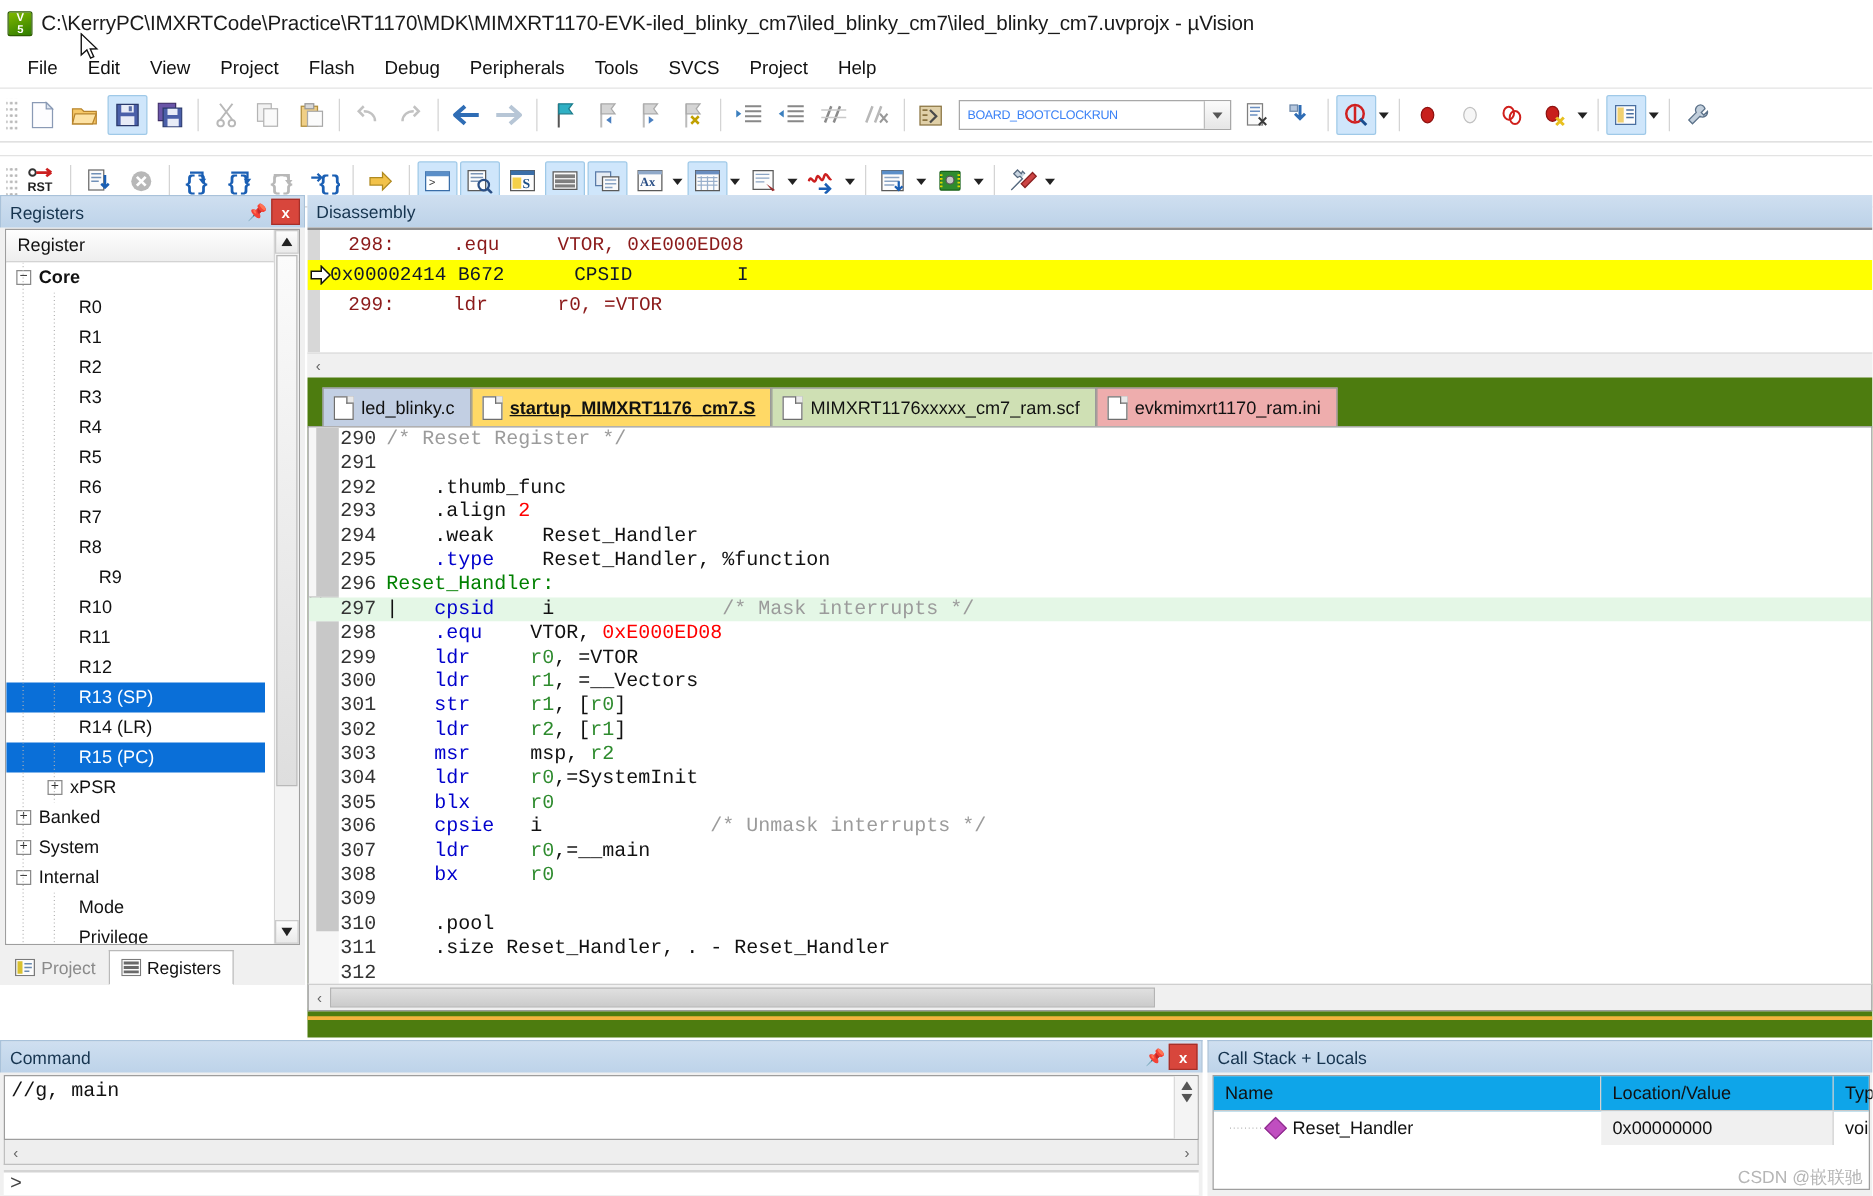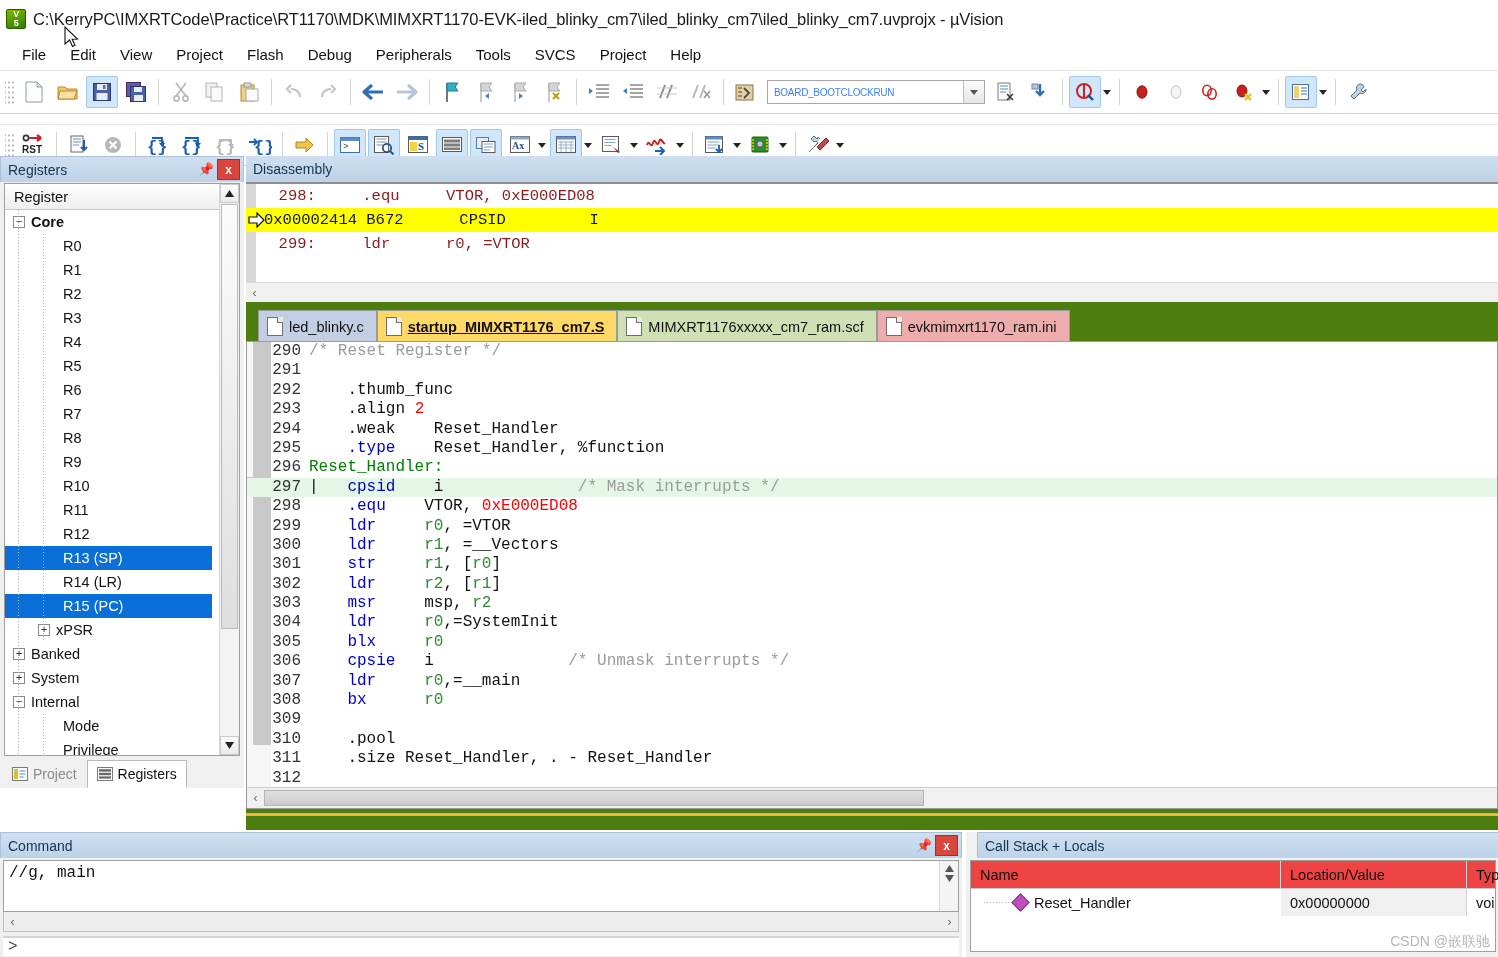--- a/index.html
+++ b/index.html
@@ -157,24 +157,24 @@
     border:1px solid #9e9e9e;box-sizing:border-box;}
   .cmd-out-text{font-family:"Liberation Mono", monospace;font-size:16px;padding:3px 0 0 5px;color:#111;}
   .cmd-vsb{position:absolute;right:0;top:0;width:19px;height:100%;background:#f4f4f4;border-left:1px solid #dadada;box-sizing:border-box;}
   .cmd-hsb{position:absolute;left:3px;top:80px;width:956px;height:20px;background:#eeeeee;
     border:1px solid #bfbfbf;border-top:none;display:flex;align-items:center;justify-content:space-between;box-sizing:border-box;}
   .cmd-input{position:absolute;left:3px;top:104px;width:956px;height:20px;background:#fff;
     display:flex;align-items:center;box-sizing:border-box;border-top:2px solid #d4d4d4;}
   .cmd-prompt{font-family:"Liberation Mono", monospace;font-size:16px;color:#444;padding-left:5px;}
 
   
-  .callstack{position:absolute;left:966px;top:832px;width:532px;height:125px;background:#f0f0f0;box-sizing:border-box;padding-left:11px;}
+  .callstack{position:absolute;left:966px;top:832px;width:532px;height:125px;background:#f0f0f0;box-sizing:border-box;}
   .cs-title{width:532px;}
   .cs-body{position:absolute;left:4px;top:28px;width:526px;height:92px;background:#fff;border:1px solid #9e9e9e;box-sizing:border-box;}
-  .cs-head{display:flex;height:27px;border-bottom:1px solid #c9c9c9;background:#ef4444;}
+  .cs-head{display:flex;height:27px;border-bottom:1px solid #c9c9c9;background:#0ea5e9;}
   .cs-th{font-size:14.5px;color:#111;display:flex;align-items:center;padding-left:9px;border-right:1px solid #d2d2d2;box-sizing:border-box;}
   .cs-row{display:flex;height:27px;align-items:stretch;}
   .cs-td{font-size:14.5px;color:#111;display:flex;align-items:center;padding-left:9px;box-sizing:border-box;}
   .cs-td.shaded{background:#f0f0f0;border-right:1px solid #d2d2d2;}
   .cs-dots{width:34px;display:flex;align-items:center;justify-content:center;}
   .cs-dots span{display:block;width:26px;height:1px;
     background-image:linear-gradient(to right,#b0b0b0 1px,transparent 1px);background-size:3px 1px;}
   .diamond{width:11px;height:11px;background:#c04ec0;transform:rotate(45deg);border:1px solid #8e2e8e;flex:none;margin-right:7px;}
   .watermark{position:absolute;right:8px;bottom:6px;font-size:14px;color:#b5b5b5;}
 
@@ -691,21 +691,21 @@
           <div class="reg-row">
             <span class="dots" style="left: 13px;"></span>
             <span class="dots" style="left: 38px;"></span>
             <span style="display: inline-block; width: 58px; flex: 0 0 auto;"></span>
             <span class="reg-label" style="margin-left: 0px;">R8</span>
           </div>
           <div class="reg-row">
             <span class="dots" style="left: 13px;"></span>
             <span class="dots" style="left: 38px;"></span>
             <span style="display: inline-block; width: 58px; flex: 0 0 auto;"></span>
-            <span class="reg-label" style="margin-left: 0px;">R9</span>
+            <span class="reg-label" style="margin-left: 16px;">R9</span>
           </div>
           <div class="reg-row">
             <span class="dots" style="left: 13px;"></span>
             <span class="dots" style="left: 38px;"></span>
             <span style="display: inline-block; width: 58px; flex: 0 0 auto;"></span>
             <span class="reg-label" style="margin-left: 0px;">R10</span>
           </div>
           <div class="reg-row">
             <span class="dots" style="left: 13px;"></span>
             <span class="dots" style="left: 38px;"></span>

